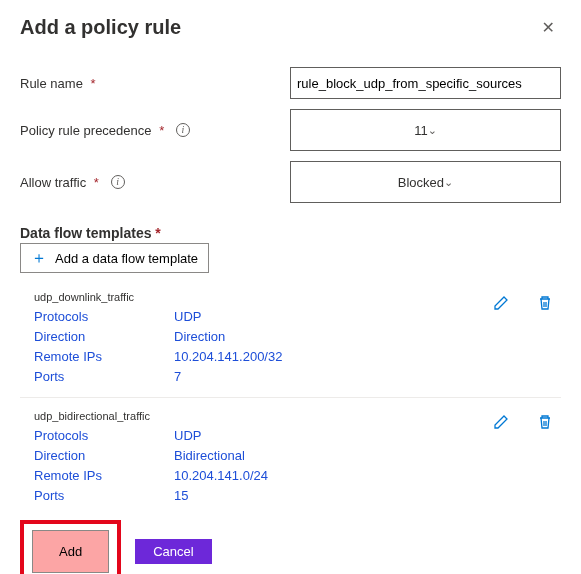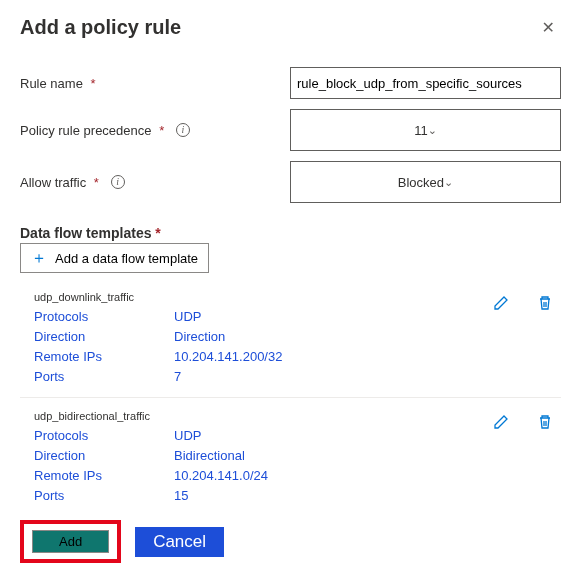--- a/index.html
+++ b/index.html
@@ -157,31 +157,31 @@
     align-items: center;
     gap: 14px;
   }
   .highlight-box {
     border: 4px solid #e3061b;
     padding: 6px 8px;
     display: inline-flex;
   }
   .btn-default {
     border: 1px solid #8a8886;
-    background: #0f766e;
-    font-size: 13px;
-    padding: 3px 26px;
+    background: #fca5a5;
+    font-size: 13px;
+    padding: 13px 26px;
     cursor: pointer;
     font-family: inherit;
   }
   .btn-primary {
     border: none;
-    background: #1d4ed8;
+    background: #6d28d9;
     color: #fff;
-    font-size: 17px;
+    font-size: 13px;
     padding: 5px 18px;
     cursor: pointer;
     font-family: inherit;
   }
 </style>
 </head>
 <body>
 
 <div class="panel">
   <div class="header-row">

